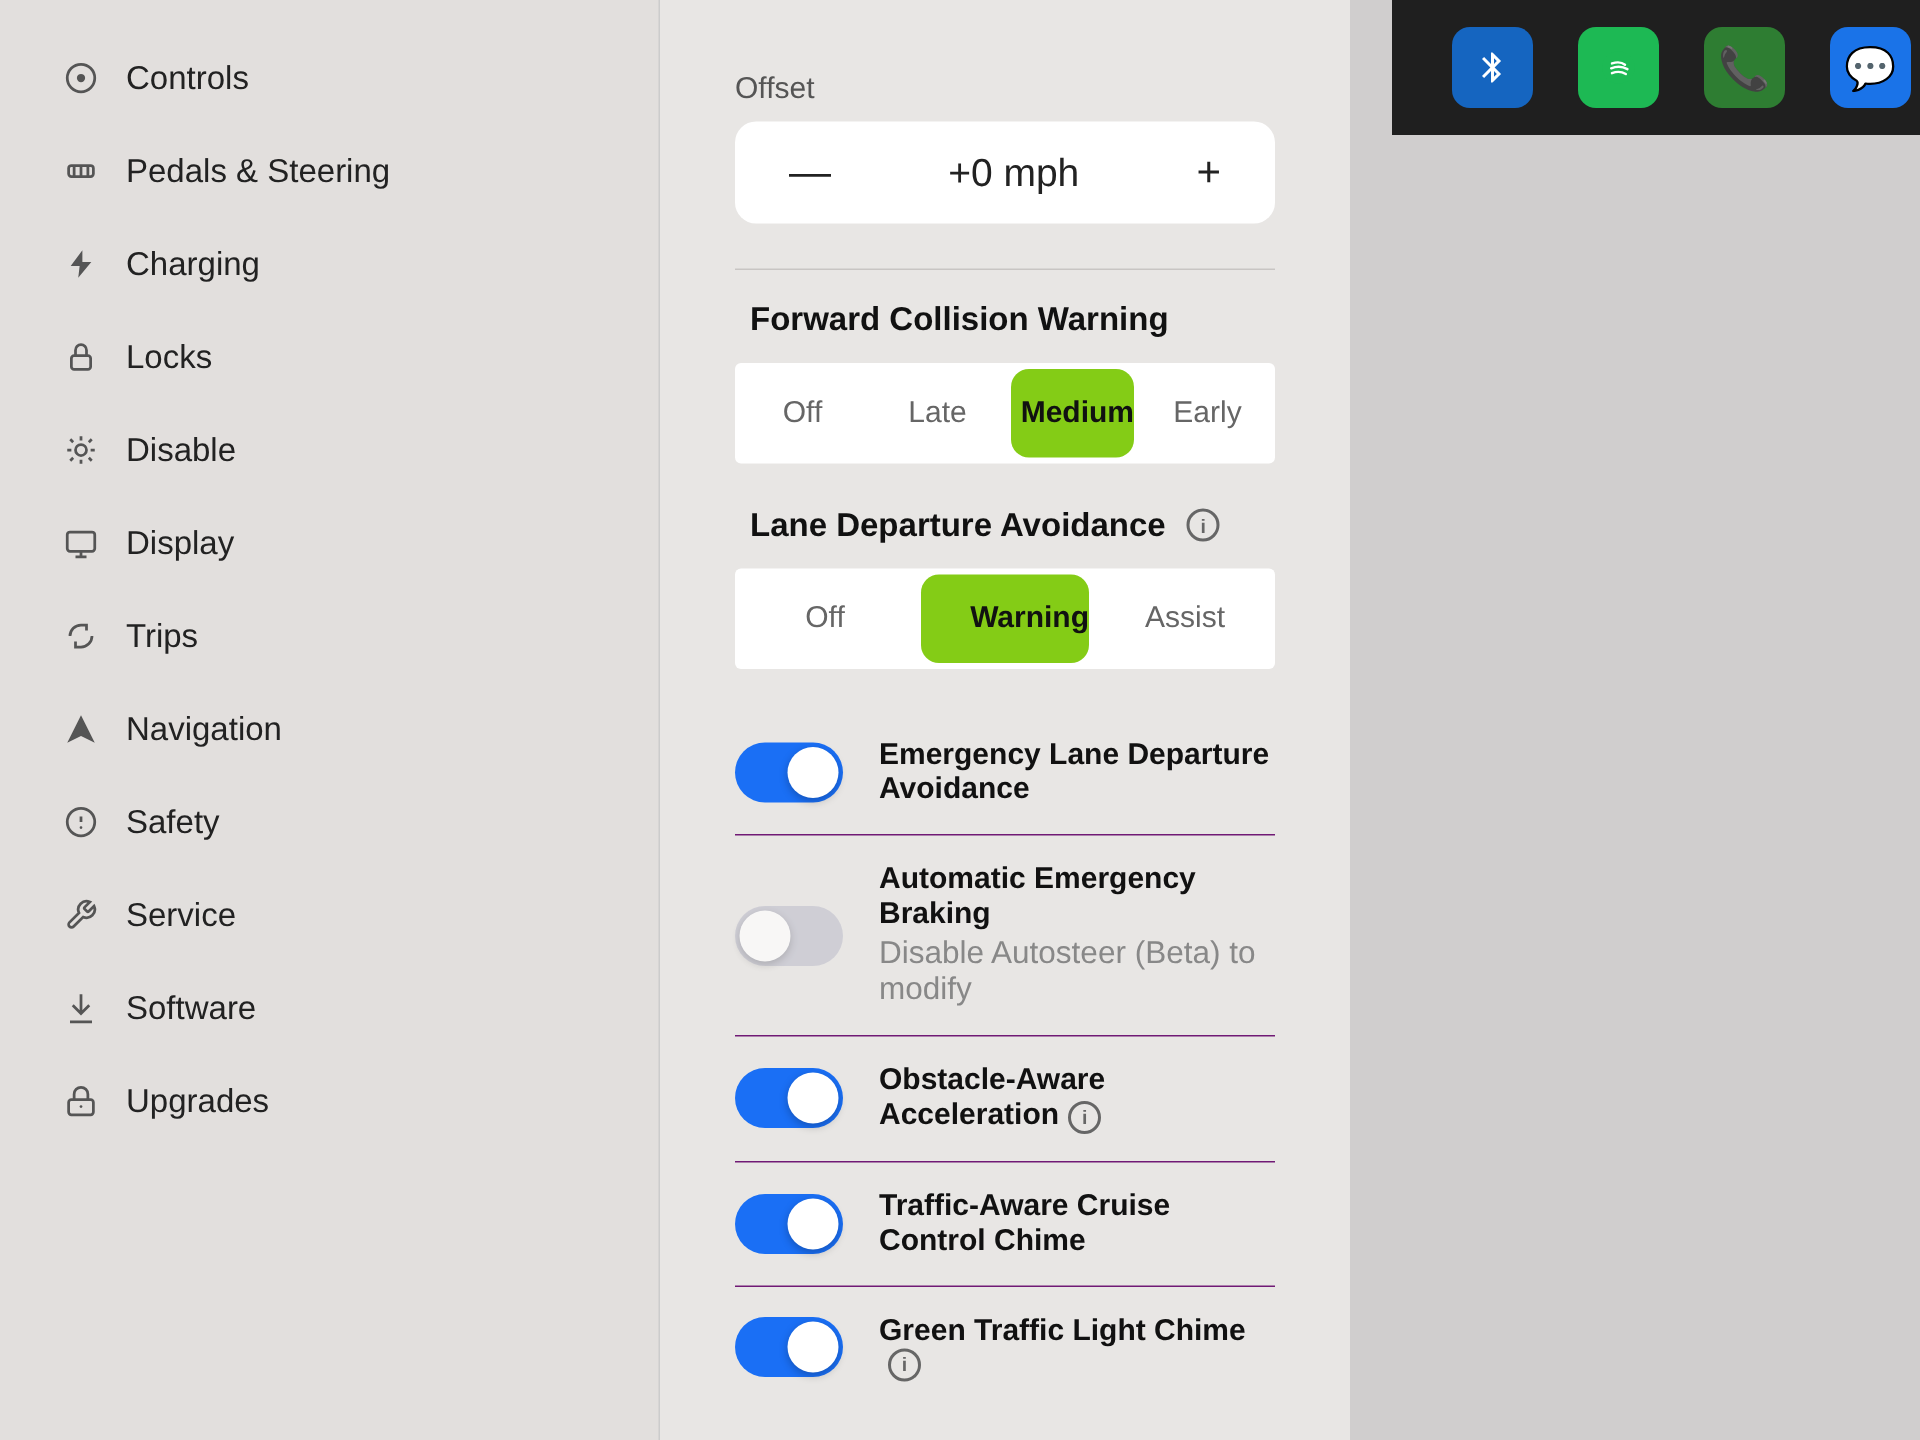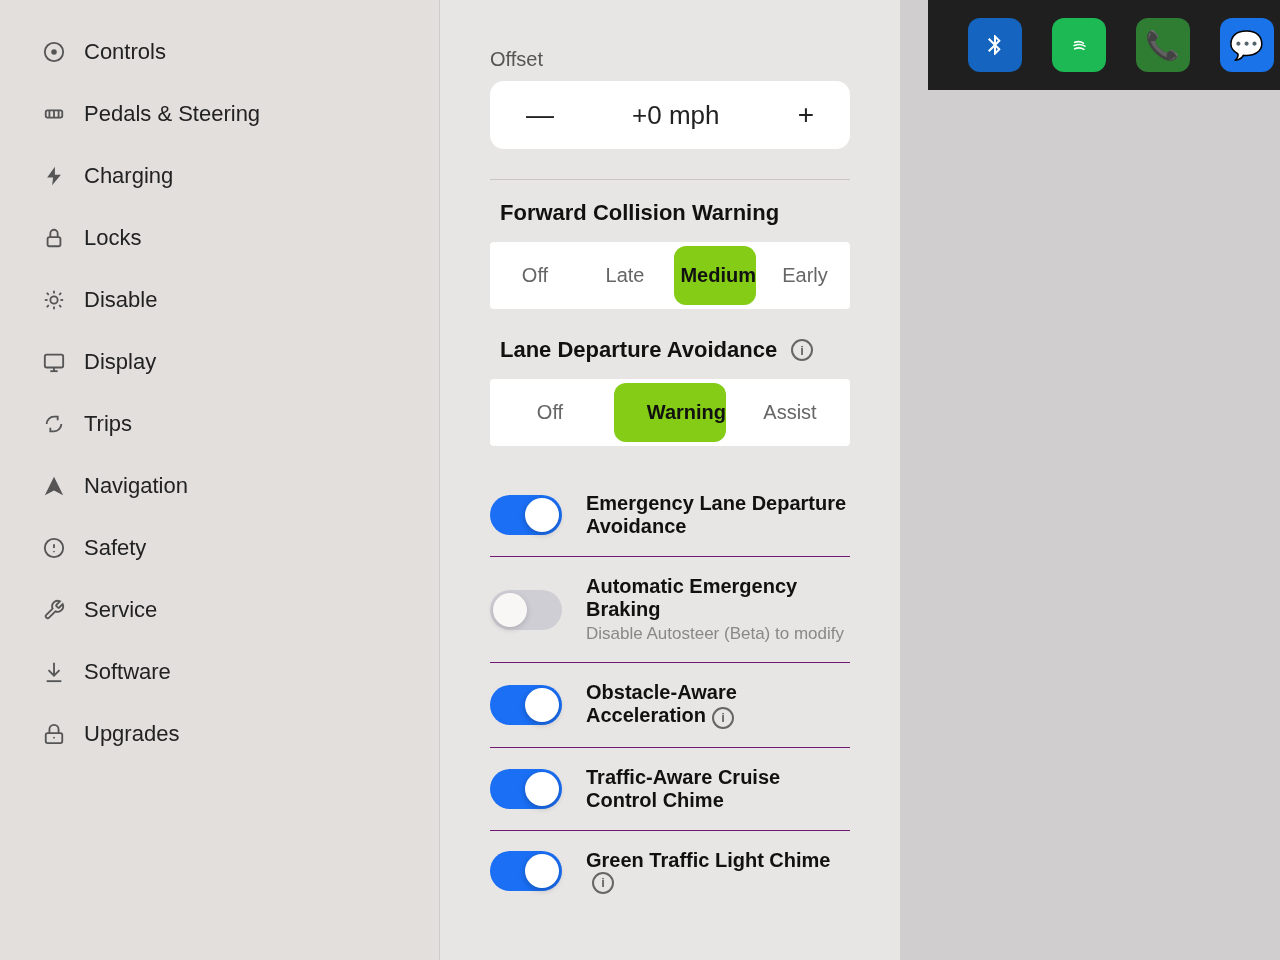--- a/index.html
+++ b/index.html
@@ -177,21 +177,21 @@
       flex: 1;
     }
 
     .toggle-title {
       font-size: 20px;
       font-weight: 600;
       color: #111;
     }
 
     .toggle-subtitle {
-      font-size: 17px;
+      font-size: 21px;
       color: #888;
       margin-top: 3px;
     }
 
     
     .toggle-switch {
       width: 72px;
       height: 40px;
       border-radius: 20px;
       position: relative;

